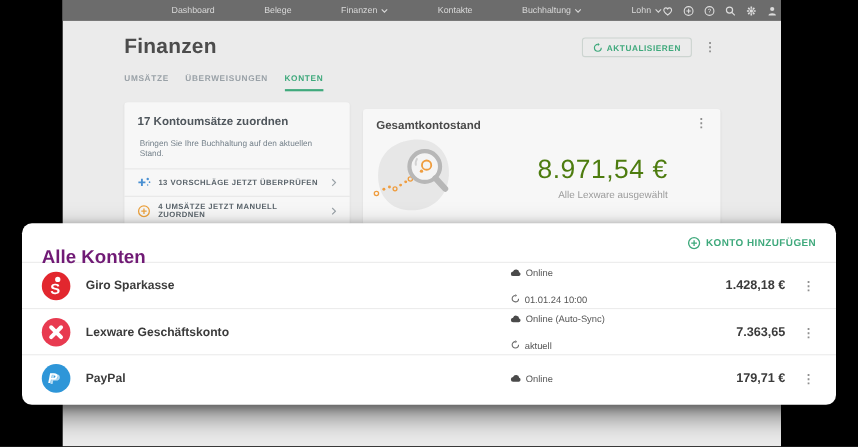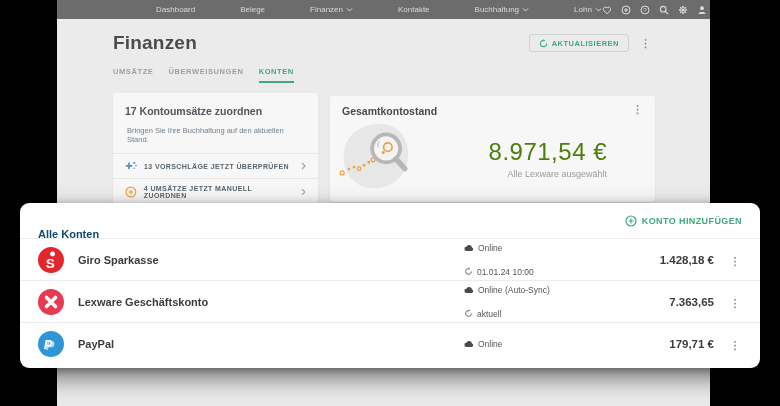--- a/index.html
+++ b/index.html
@@ -26,41 +26,41 @@
   .btn-outline{border:1px solid #ccd4d0;color:#3fa97c;background:transparent;}
   .btn-green{background:#47a87e;color:#fff;border:1px solid #47a87e;}
   .kebab{color:#8f8f8f;font-size:11px;font-weight:700;line-height:1;cursor:pointer;padding:2px 4px;}
 
   
   .tabs{display:flex;gap:15px;margin-top:13px;}
   .tab{font-size:7.5px;font-weight:700;letter-spacing:.6px;color:#99a1a7;padding-bottom:5px;cursor:pointer;border-bottom:2px solid transparent;}
   .tab.active{color:#3fa97c;border-bottom-color:#3fa97c;}
 
   
-  .cards{display:flex;gap:12px;margin-top:10px;align-items:center;}
+  .cards{display:flex;gap:12px;margin-top:10px;align-items:flex-end;}
   .card{background:#f7f7f7;border-radius:3px;box-shadow:0 1px 2px rgba(0,0,0,.08);}
   .assign-card{width:205px;box-sizing:border-box;}
   .assign-title{font-size:10.5px;font-weight:700;color:#4f565c;margin:12px 12px 0;}
   .assign-sub{font-size:7.5px;color:#74808a;margin:9px 14px 9px;}
   .assign-row{display:flex;align-items:center;gap:7px;padding:6px 12px;border-top:1px solid #e7e7e7;cursor:pointer;}
   .assign-label{font-size:7px;font-weight:700;letter-spacing:.4px;color:#5a646b;}
   .assign-chevron{margin-left:auto;}
 
   .balance-card{flex:1;height:106px;position:relative;display:flex;box-sizing:border-box;}
   .balance-title{position:absolute;top:9px;left:12px;font-size:10.5px;font-weight:700;color:#4a4a4a;}
   .balance-kebab{position:absolute;top:6px;right:8px;}
   .balance-illustration{margin:22px 0 0 8px;flex:0 0 auto;}
   .balance-right{flex:1;display:flex;flex-direction:column;align-items:flex-end;justify-content:center;padding:18px 48px 0 0;}
   .balance-amount{font-size:24px;color:#4d7c0f;letter-spacing:.5px;}
   .balance-sub{font-size:9px;color:#9b9b9b;margin-top:3px;}
 
   
   .panel{position:absolute;left:20px;top:203px;width:740px;height:165px;background:#fff;border-radius:9px;box-shadow:0 10px 24px rgba(0,0,0,.5),0 2px 8px rgba(0,0,0,.3);box-sizing:border-box;overflow:hidden;}
   .panel-header{height:35px;display:flex;align-items:center;padding:0 18px;}
-  .panel-title{font-size:11px;font-weight:700;color:#0c4a6e;margin-top:26px;}
+  .panel-title{font-size:17px;font-weight:700;color:#701a75;margin-top:26px;}
   .add-link{margin-left:auto;display:flex;align-items:center;gap:5px;color:#3fa97c;font-size:9px;font-weight:700;letter-spacing:.4px;cursor:pointer;}
   .acct-row{display:flex;align-items:center;height:42px;border-top:1px solid #ececec;padding-left:18px;padding-right:4px;box-sizing:border-box;}
   .acct-logo{width:26px;height:26px;border-radius:50%;flex:0 0 auto;display:flex;align-items:center;justify-content:center;}
   .acct-name{flex:1 1 auto;margin-left:14px;font-size:11px;font-weight:700;color:#3b3b3b;}
   .acct-status{width:130px;flex:0 0 auto;display:flex;flex-direction:column;justify-content:center;gap:14px;}
   .status-line{display:flex;align-items:center;gap:4px;font-size:8.5px;color:#555;}
   .status-line .st-text:empty{display:none;}
   .status-line:has(.st-text:empty){display:none;}
   .acct-amount{width:120px;flex:0 0 auto;text-align:right;font-size:11.5px;font-weight:700;color:#3b3b3b;}
   .acct-kebab{width:42px;flex:0 0 auto;text-align:center;}

